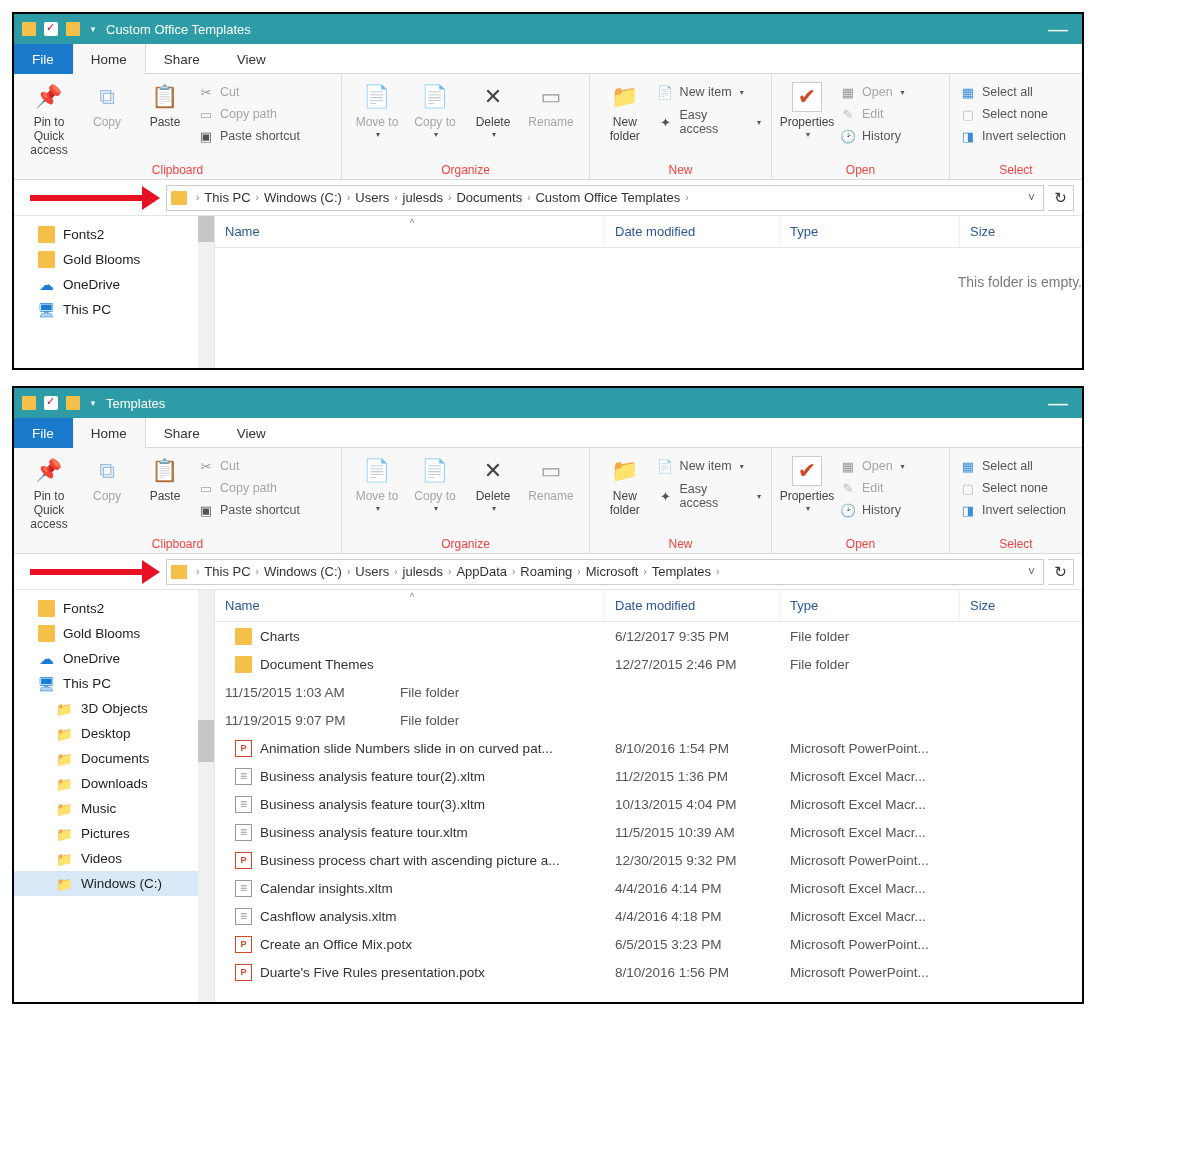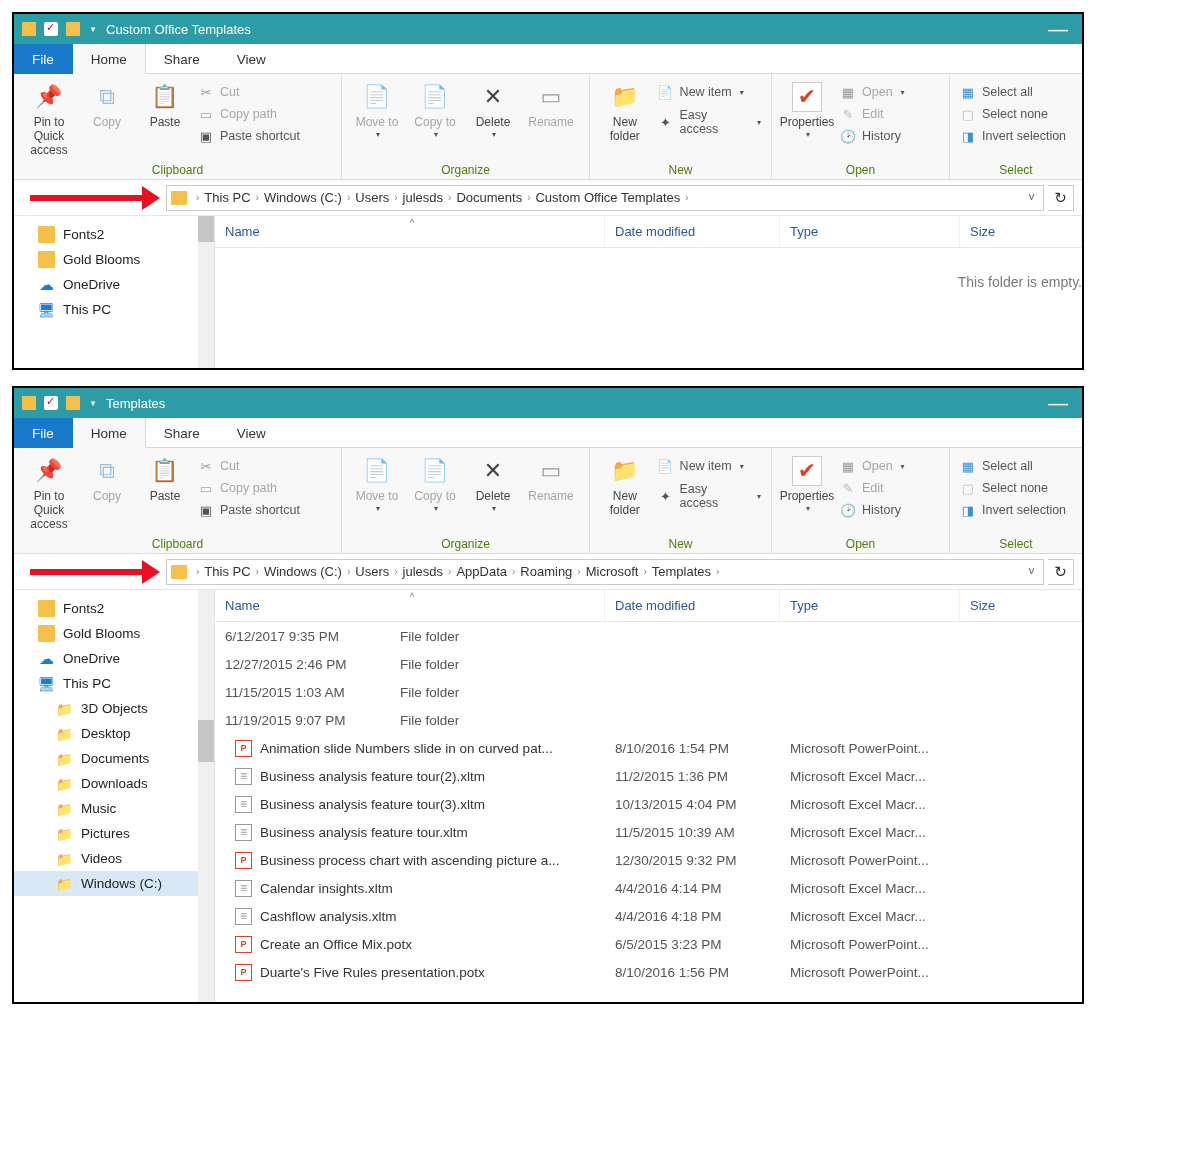--- a/index.html
+++ b/index.html
@@ -67,21 +67,21 @@
   .ribbon-group {
     border-right: 1px solid #e0e0e0;
     display: flex;
     flex-direction: column;
     padding: 4px 6px 2px;
   }
   .ribbon-group-body { flex: 1; display: flex; align-items: flex-start; }
   .ribbon-group-label {
     text-align: center;
     font-size: 12px;
-    color: #4d7c0f;
+    color: #ef4444;
     padding-top: 2px;
   }
   .bigbtn {
     display: flex; flex-direction: column; align-items: center;
     width: 58px; padding: 4px 2px;
     color: #444; font-size: 12px; text-align: center;
     line-height: 1.15;
   }
   .bigbtn.dis { color: #a6a6a6; }
   .bigbtn .icn { width: 30px; height: 30px; margin-bottom: 4px; display:flex; align-items:center; justify-content:center; font-size: 22px; }
@@ -660,25 +660,33 @@
           </div>
       </div>
       <div class="content">
         <div class="colhdr">
           <div class="col-name">Name<span class="sort-caret">˄</span></div>
           <div class="col-date">Date modified</div>
           <div class="col-type">Type</div>
           <div class="col-size">Size</div>
         </div>
         <div class="filerow">
+    <div class="fc-name">
+              <span class="ficn ficn-folder"></span>
+              <span>Charts</span>
+            </div>
     <div class="fc-date">6/12/2017 9:35 PM</div>
     <div class="fc-type">File folder</div>
     <div class="fc-size"></div>
   </div>
           <div class="filerow">
+    <div class="fc-name">
+              <span class="ficn ficn-folder"></span>
+              <span>Document Themes</span>
+            </div>
     <div class="fc-date">12/27/2015 2:46 PM</div>
     <div class="fc-type">File folder</div>
     <div class="fc-size"></div>
   </div>
           <div class="filerow">
     <div class="fc-date">11/15/2015 1:03 AM</div>
     <div class="fc-type">File folder</div>
     <div class="fc-size"></div>
   </div>
           <div class="filerow">

